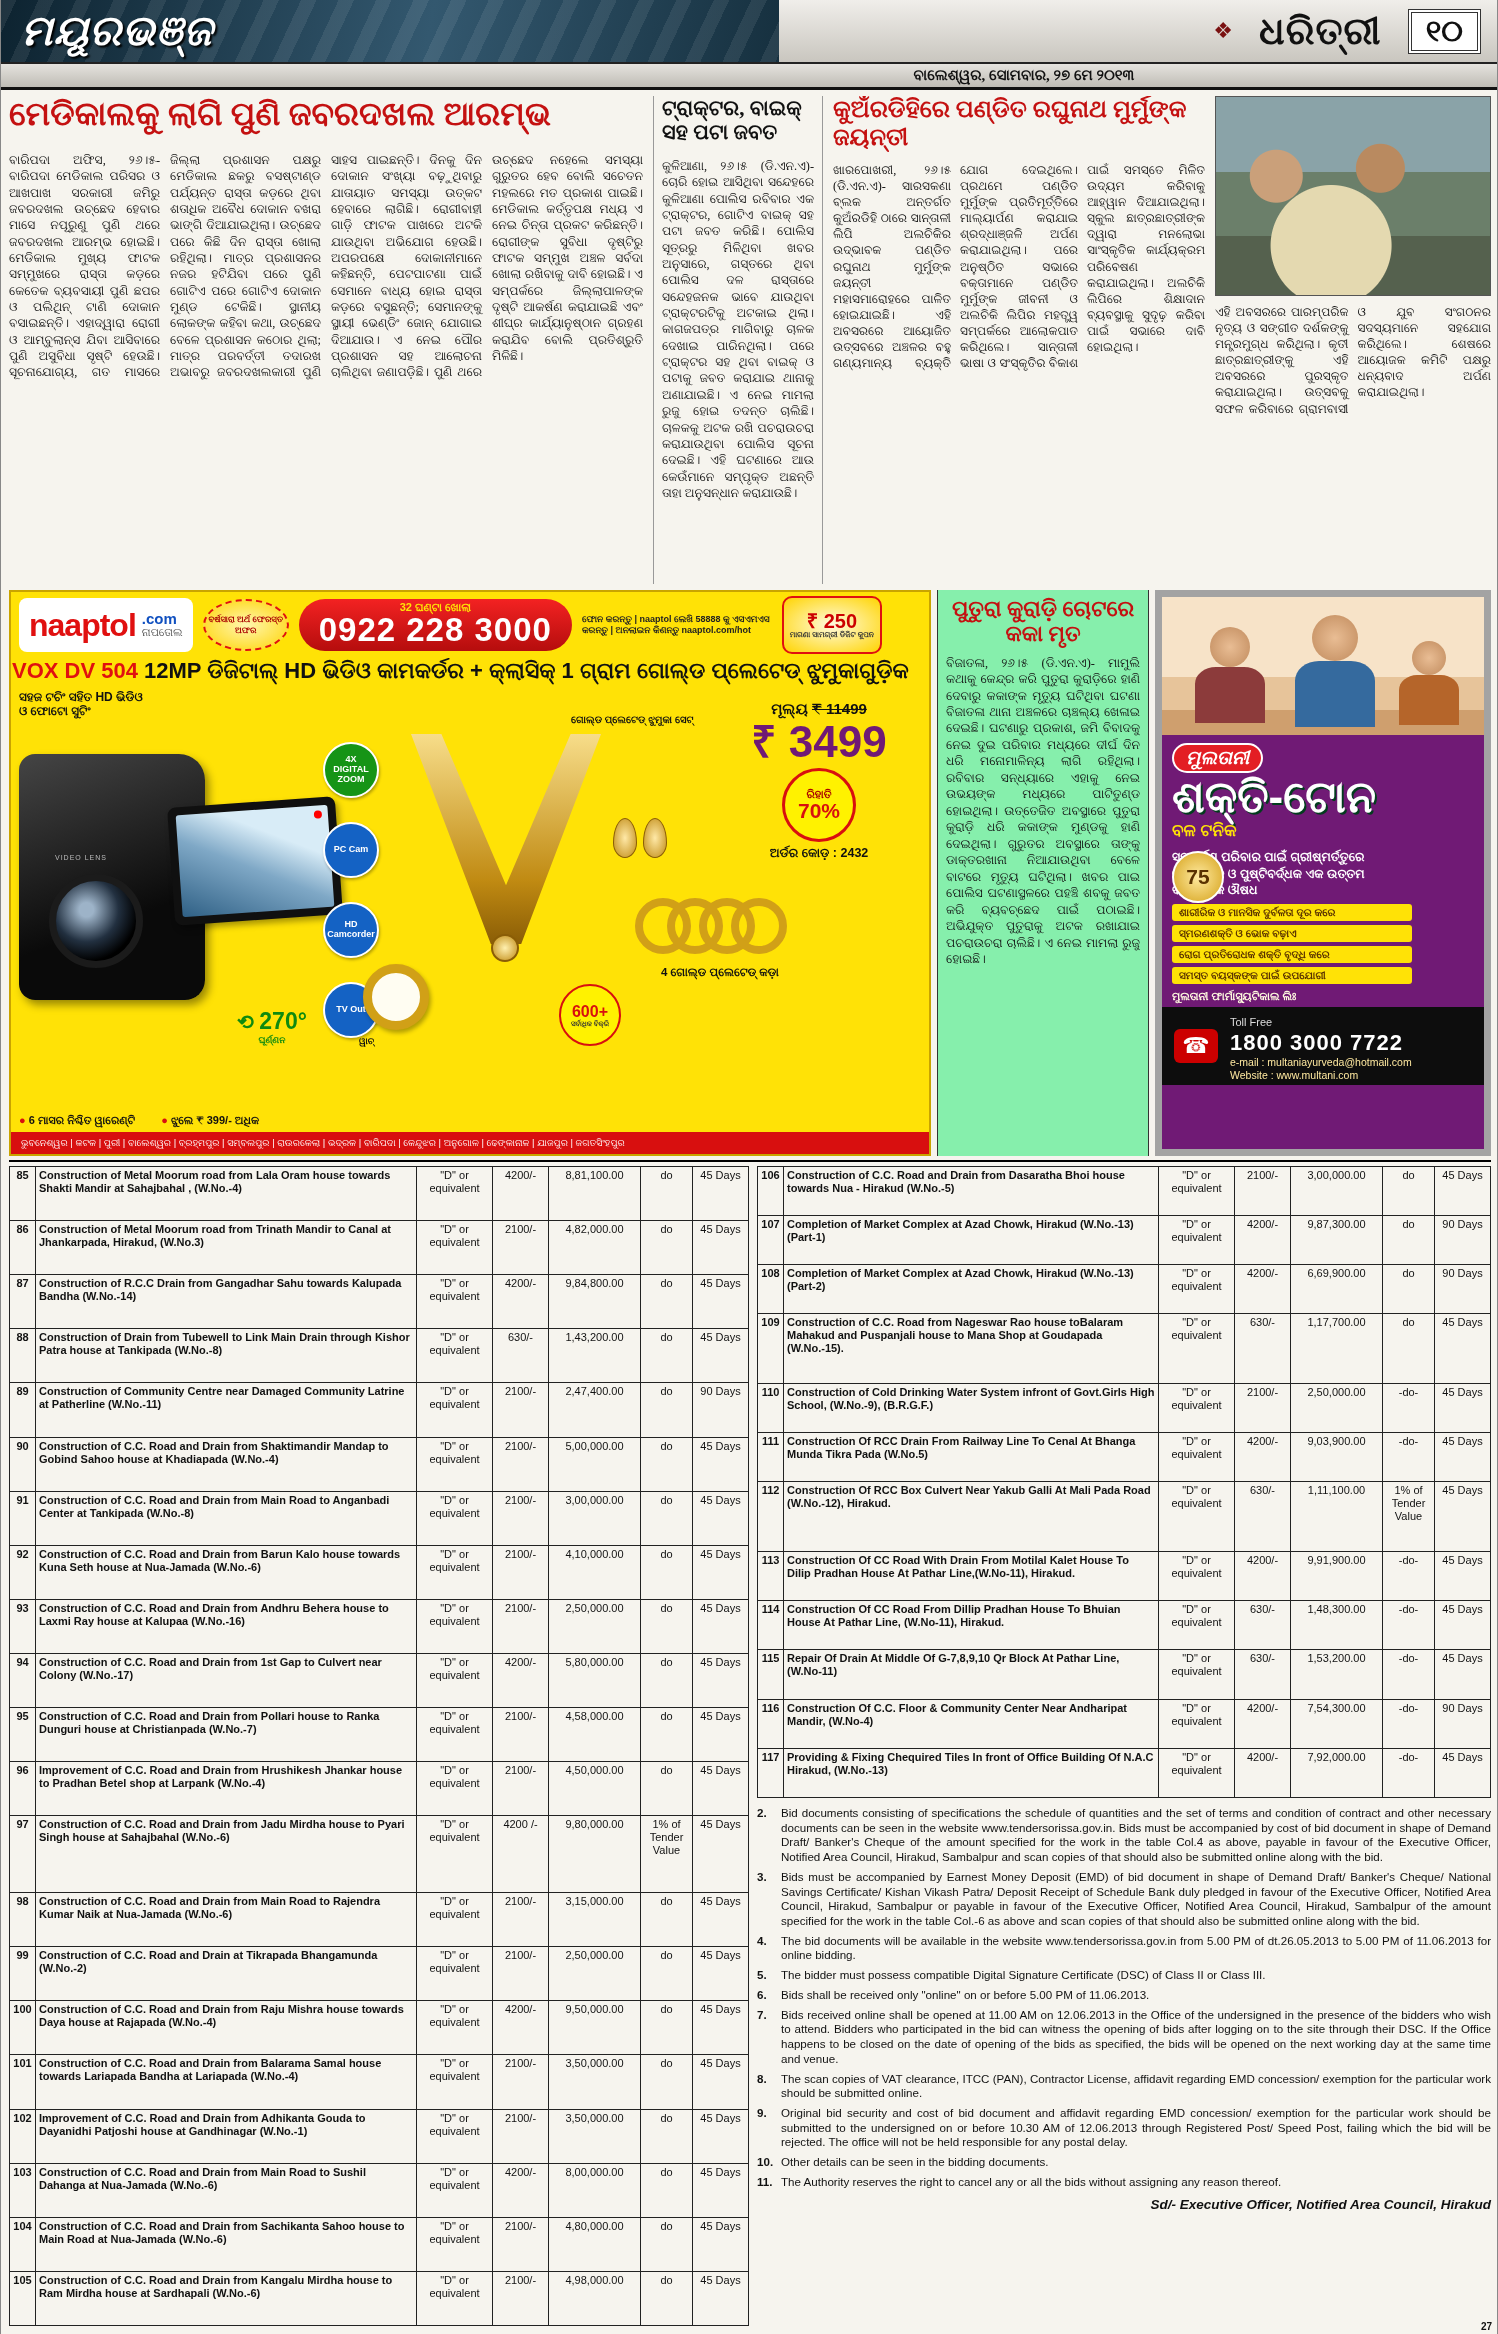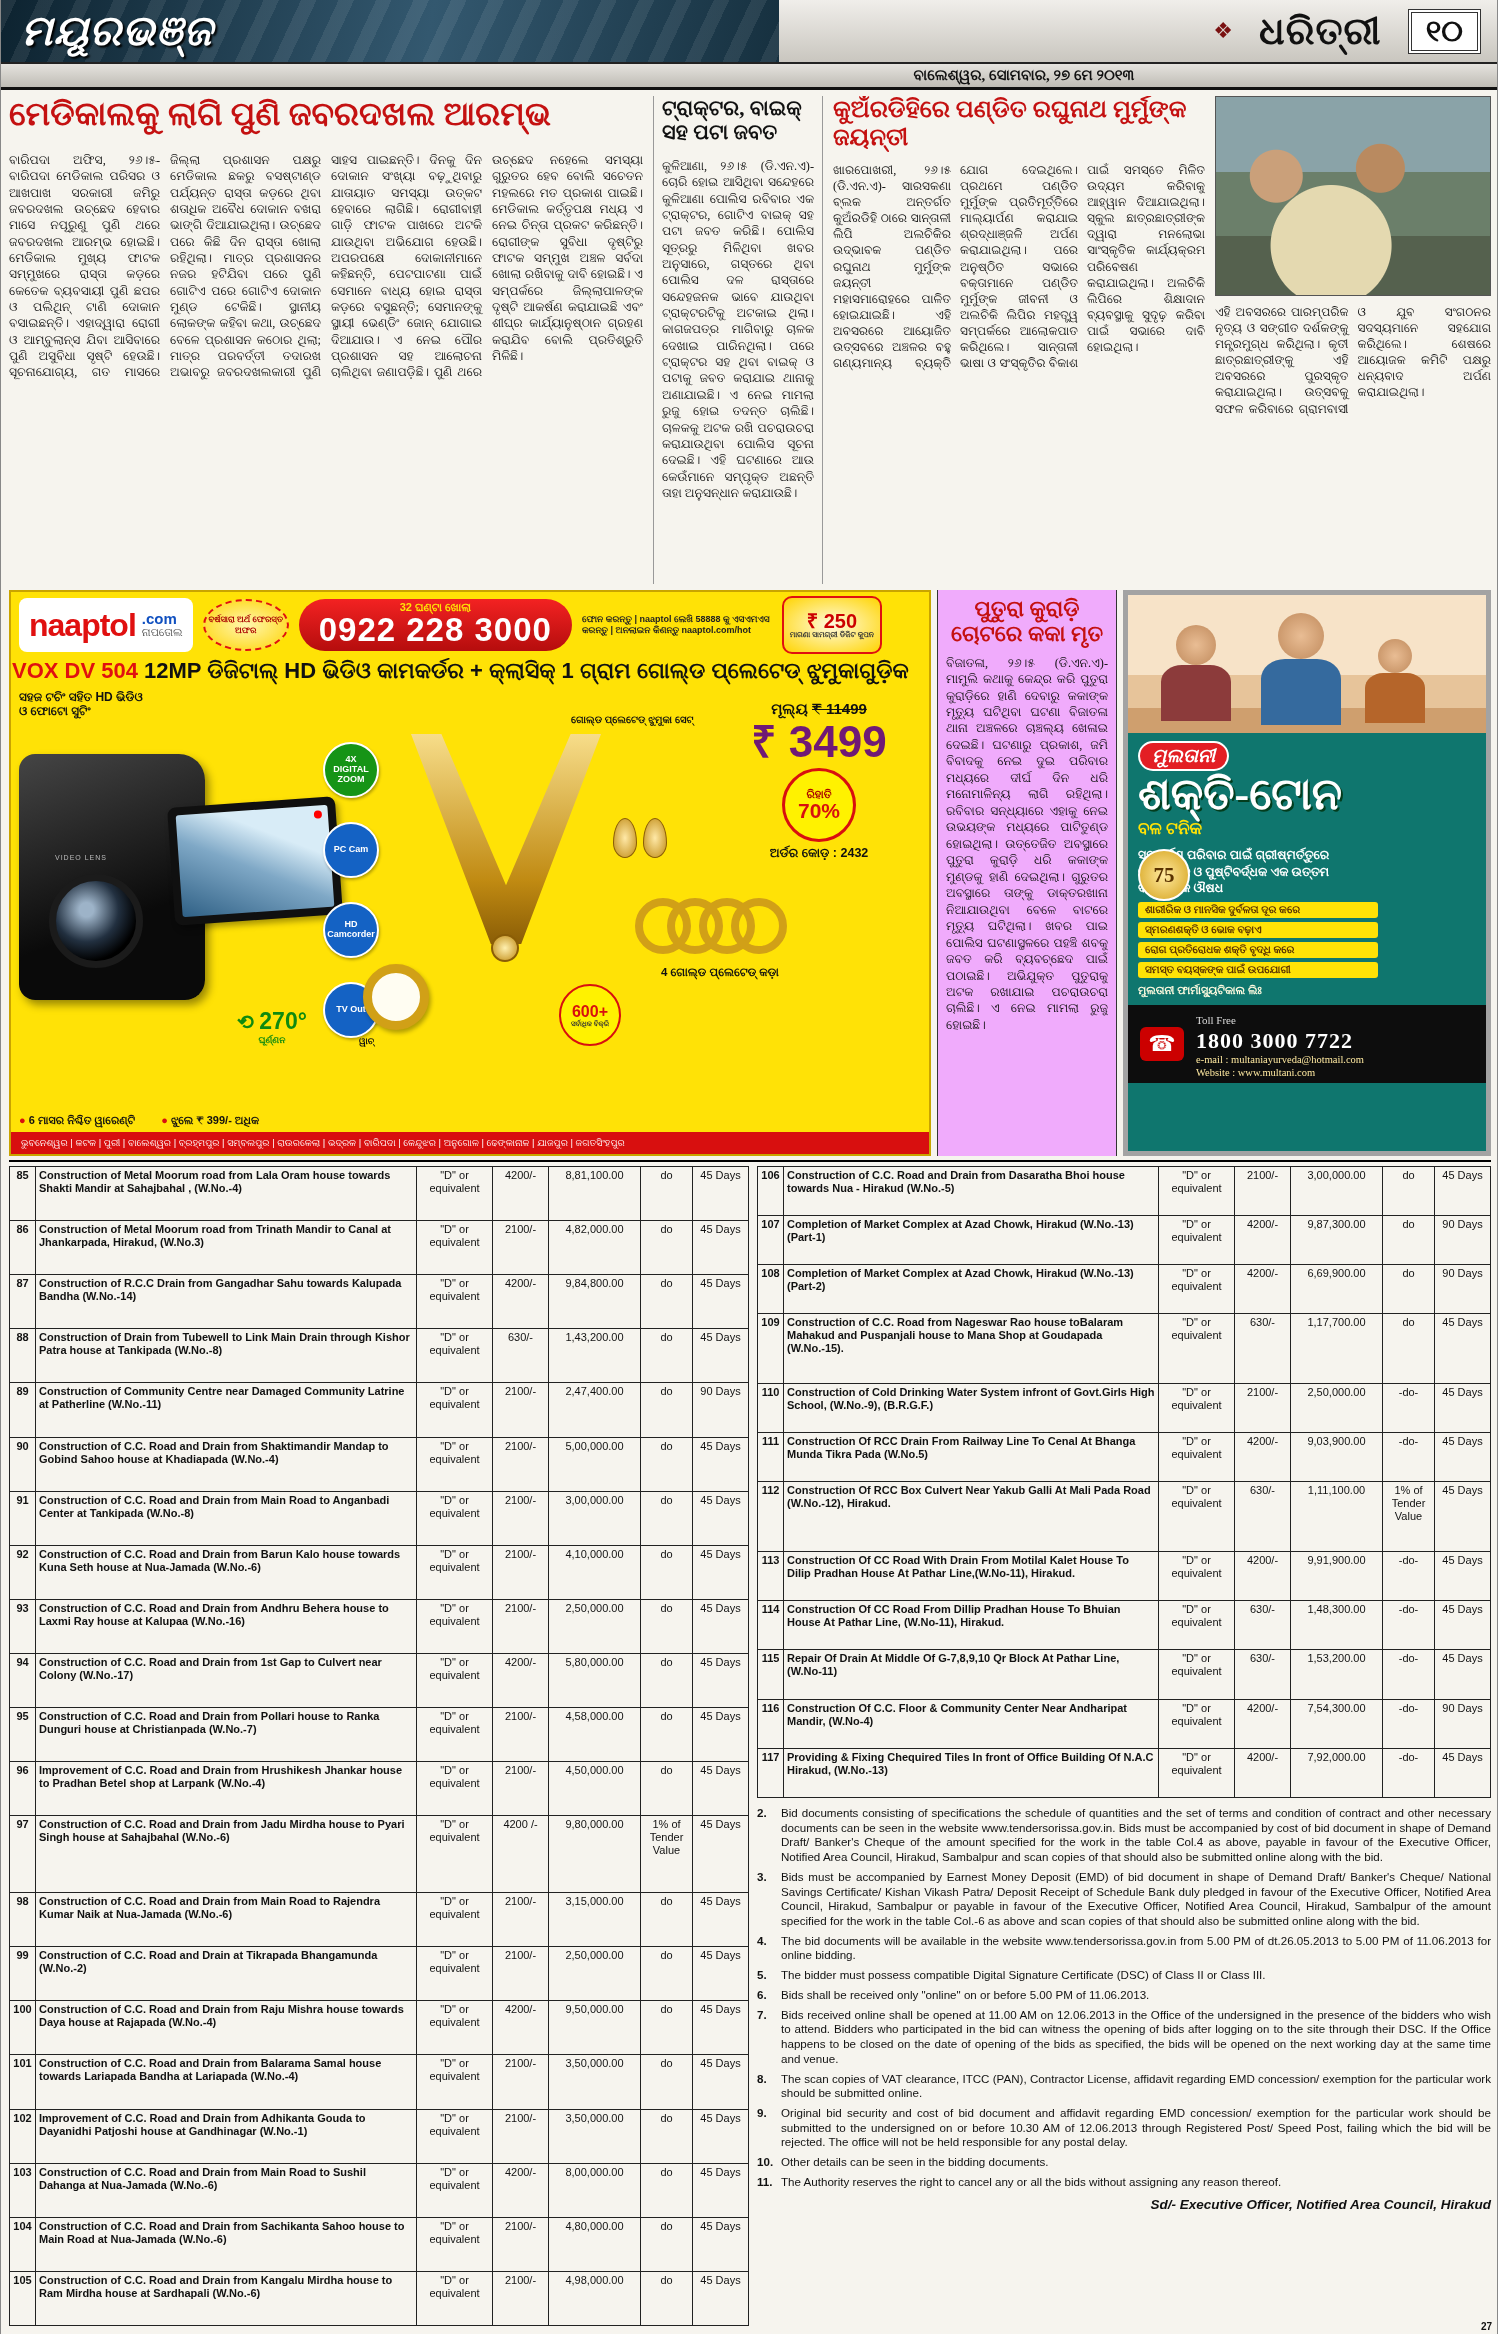--- a/index.html
+++ b/index.html
@@ -97,26 +97,26 @@
   .np-600 { position:absolute; left:548px; bottom:10px; width:62px; height:62px; border-radius:50%; background:#fff200; border:2px solid #d80f0f; display:flex; flex-direction:column; align-items:center; justify-content:center; line-height:1; }
   .np-600-val { color:#d80f0f; font-weight:bold; font-size:16px; }
   .np-600-label { font-size:7px; font-weight:bold; color:#333; text-align:center; }
   .np-bottom { position:absolute; left:0; right:0; bottom:0; }
   .np-features { padding:0 8px; font-size:10px; font-weight:bold; height:16px; overflow:hidden; white-space:nowrap; }
   .np-warranty-line { padding:0 8px; font-size:11px; font-weight:bold; height:18px; display:flex; gap:26px; }
   .np-warranty-line span::before { content:"● "; color:#d80f0f; }
   .np-cities { height:22px; background:#d80f0f; color:#fff; font-size:9.5px; display:flex; align-items:center; padding:0 10px; white-space:nowrap; overflow:hidden; }
 
   
-  .article-4 { width:180px; background:#f0abfc; border-left:1.5px solid #333; border-right:1.5px solid #333; padding:6px 8px; overflow:hidden; }
+  .article-4 { width:212px; background:#86efac; border-left:1.5px solid #333; border-right:1.5px solid #333; padding:6px 8px; overflow:hidden; }
   .a4-headline { color:#c41111; font-weight:bold; font-size:22px; line-height:1.15; text-align:center; margin-bottom:8px; }
   .a4-body { font-size:12.3px; line-height:1.34; text-align:justify; height:470px; overflow:hidden; }
 
   
-  .multani { flex:1; position:relative; background:#0f766e; border:5px solid #a3a3a3; overflow:hidden; font-family:Liberation Serif, serif; }
+  .multani { flex:1; position:relative; background:#701a75; border:7px solid #a3a3a3; overflow:hidden; font-family:Liberation Sans, sans-serif; }
   .mt-photo { height:138px; position:relative; background:linear-gradient(#f7e3c8 0 58%,#e7c49a 58% 82%,#cf9f6e 82%); }
   .mt-photo i { position:absolute; border-radius:50%; background:radial-gradient(#e9bd94,#c08a5c); }
   .mt-photo .h1 { width:40px; height:40px; left:48px; top:30px; }
   .mt-photo .h2 { width:46px; height:46px; left:150px; top:18px; }
   .mt-photo .h3 { width:34px; height:34px; left:250px; top:44px; }
   .mt-photo .b1 { width:70px; height:56px; left:33px; top:70px; border-radius:30% 30% 0 0; background:#8c3b3b; }
   .mt-photo .b2 { width:80px; height:66px; left:133px; top:64px; border-radius:30% 30% 0 0; background:#356a9e; }
   .mt-photo .b3 { width:60px; height:50px; left:237px; top:78px; border-radius:30% 30% 0 0; background:#b5652a; }
   .mt-body { position:relative; height:350px; padding:8px 10px; }
   .mt-brand { display:inline-block; background:#e31e24; color:#fff; border:2px solid #fff; border-radius:16px; padding:2px 12px; font-weight:bold; font-style:italic; font-size:19px; }

